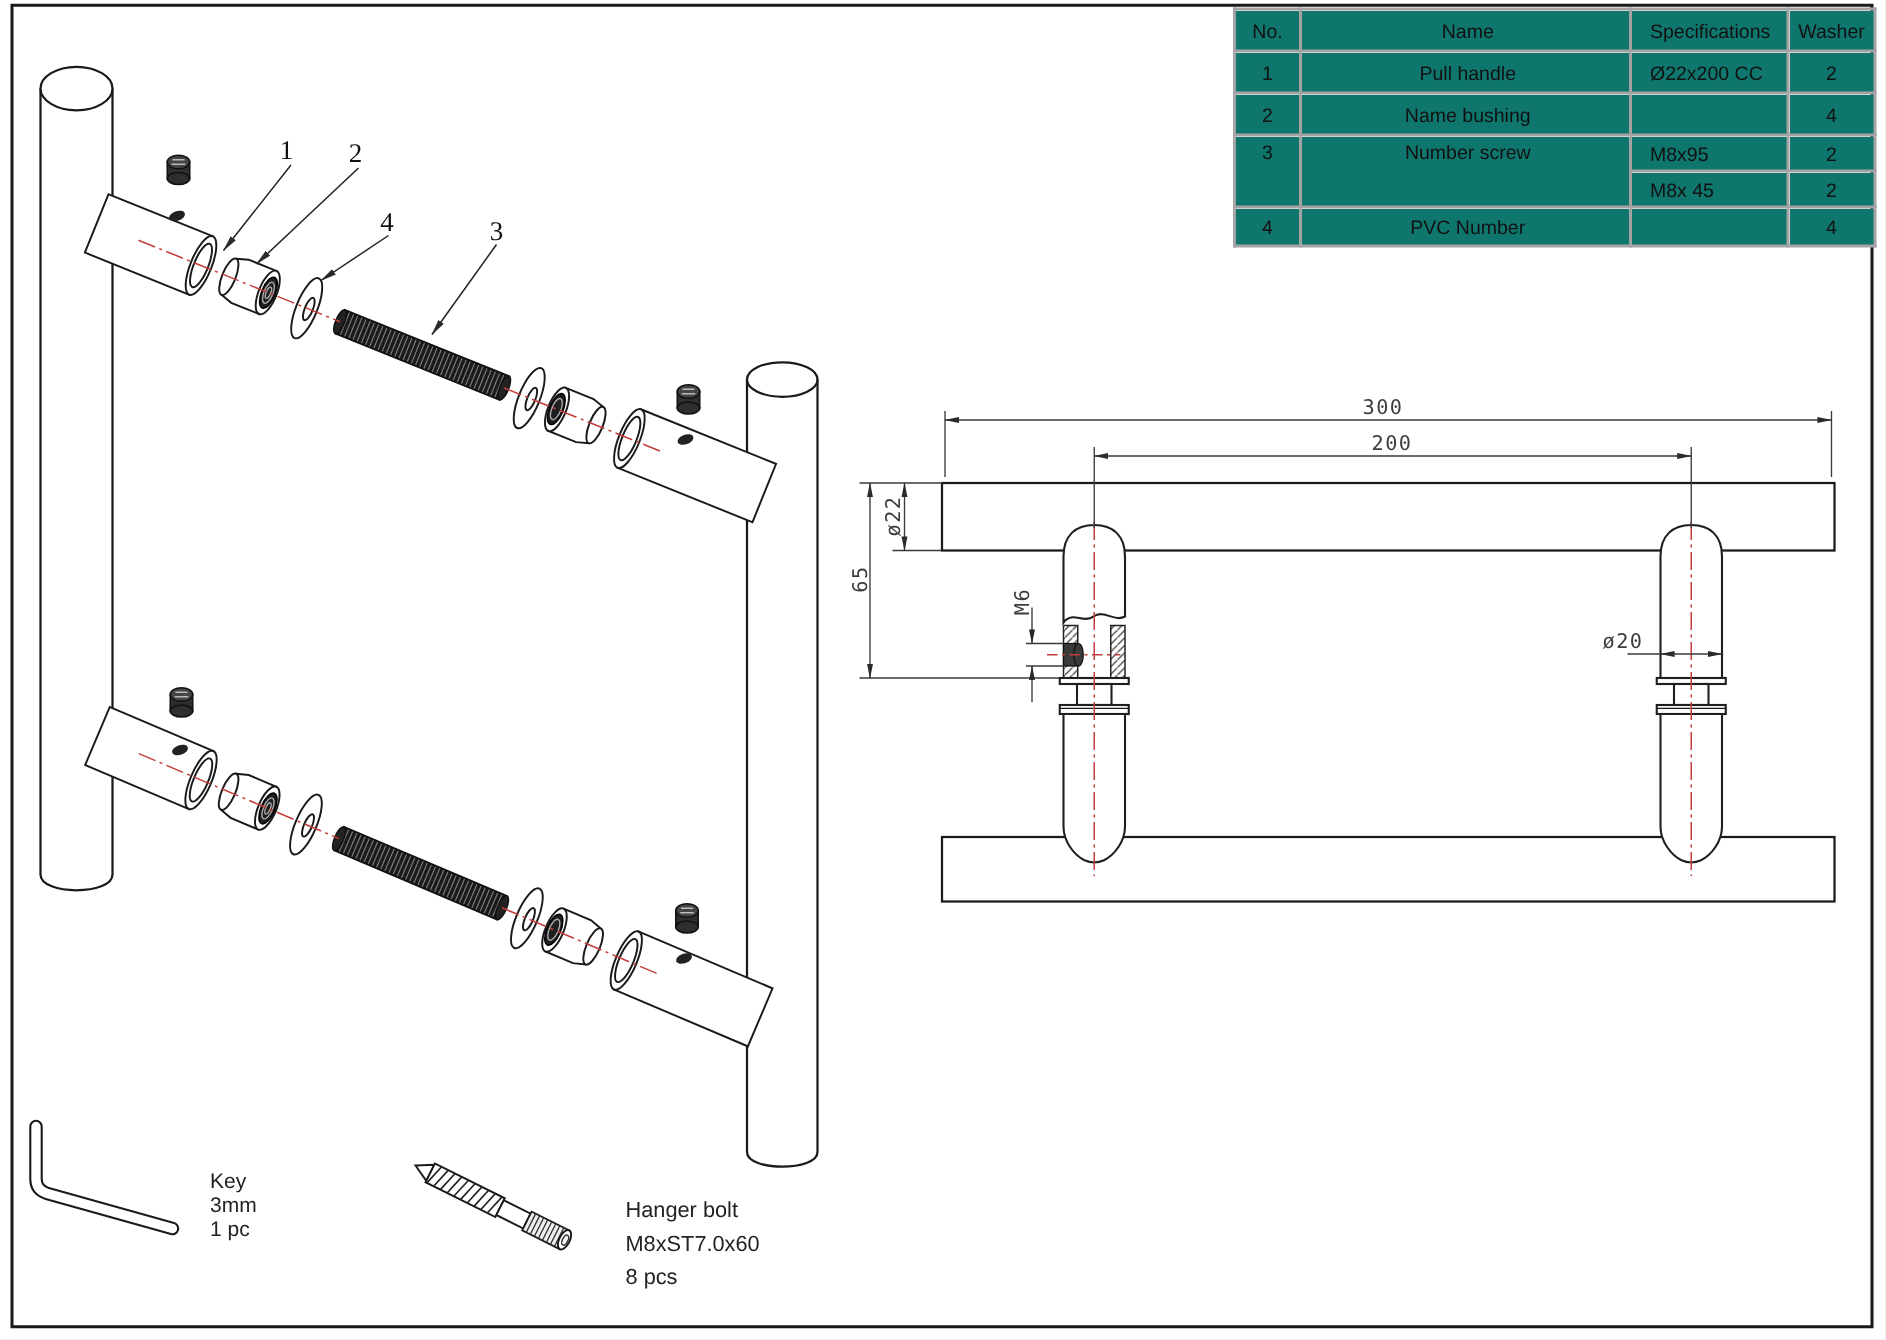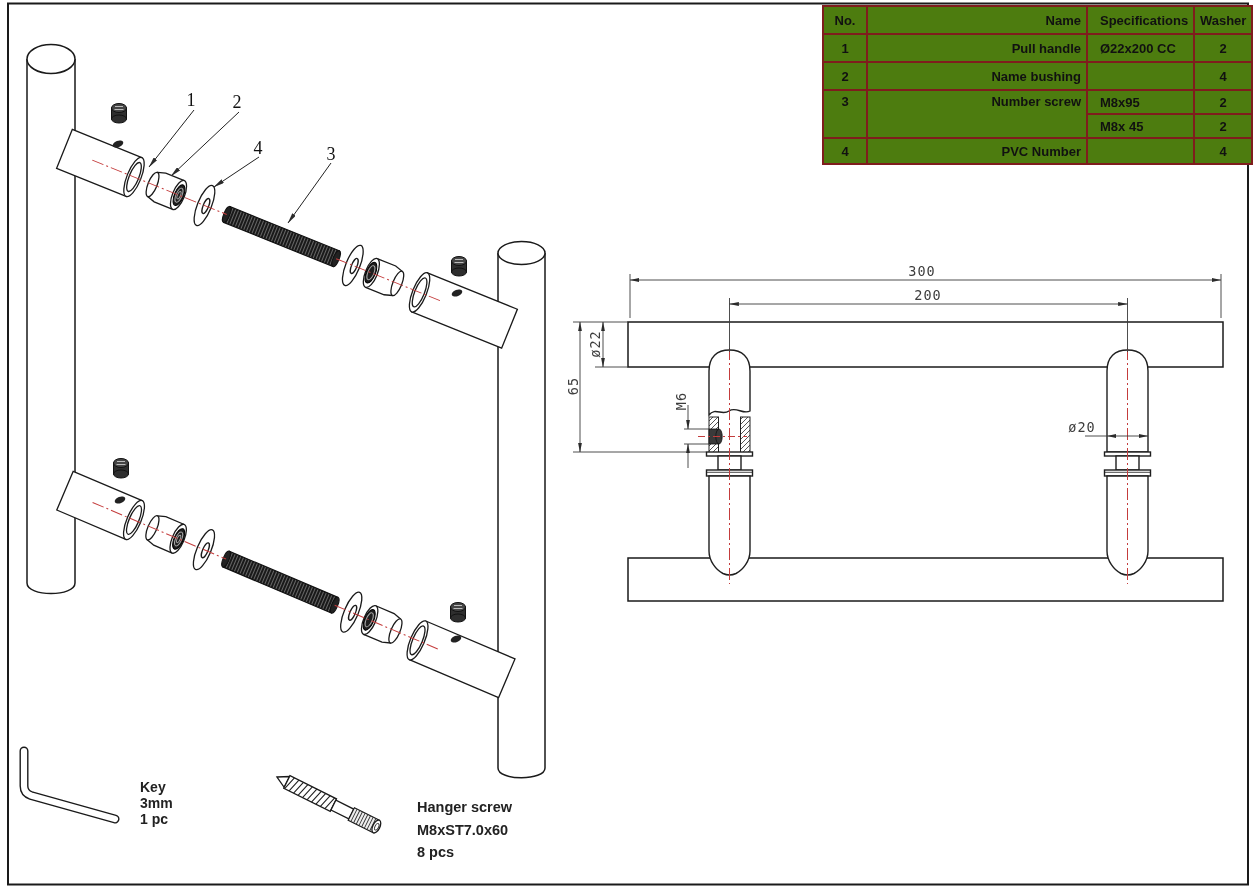--- a/index.html
+++ b/index.html
@@ -16,29 +16,29 @@
   .red {stroke:#c43c3c;stroke-width:1px;fill:none;stroke-dasharray:12 3 2 3;}
   .red2{stroke:#c43c3c;stroke-width:1px;fill:none;stroke-dasharray:7 3 2 3;}
   .ldr {stroke:#222;stroke-width:1px;fill:none;}
   .dtxt{font-family:"DejaVu Sans Mono",monospace;font-size:13.5px;fill:#3d3d3d;
         text-anchor:middle;letter-spacing:1px;}
   .plabel{font-family:"Liberation Serif",serif;font-size:18px;fill:#111;text-anchor:middle;}
 
   
   #parts-table{position:absolute;left:822px;top:5px;border-collapse:collapse;
                font-size:13px;color:#111;table-layout:fixed;}
-  #parts-table th,#parts-table td{border:2px solid #7f1d1d;background:#4d7c0f;
-               padding:0 5px;font-weight:bold;overflow:hidden;white-space:nowrap;}
+  #parts-table th,#parts-table td{border:2px solid #a3a3a3;background:#0f766e;
+               padding:0 5px;font-weight:normal;overflow:hidden;white-space:nowrap;}
   #parts-table .c{text-align:center;padding:0 2px;}
-  #parts-table .l{text-align:right;padding-left:8px;margin-left:20px;}
+  #parts-table .l{text-align:center;padding-left:8px;margin-left:20px;}
   #parts-table .sp{text-align:left;padding-left:12px;}
   #parts-table .top{vertical-align:top;padding-top:3px;}
 
   
-  .note{position:absolute;color:#222;font-weight:bold;}
+  .note{position:absolute;color:#222;}
   #key-note{left:140px;top:779px;font-size:14px;line-height:16px;}
   #bolt-note{left:417px;top:796px;font-size:14.5px;line-height:22.5px;}
 </style>
 </head>
 <body>
 
 <div id="stage">
 
 <svg id="drawing" width="1257" height="893" viewBox="0 0 1257 893">
   <defs>
@@ -256,18 +256,18 @@
   </tr>
 </tbody>
     </table>
 
 <div id="key-note" class="note">
   <div>Key</div>
   <div>3mm</div>
   <div>1 pc</div>
 </div>
 <div id="bolt-note" class="note">
-  <div>Hanger screw</div>
+  <div>Hanger bolt</div>
   <div>M8xST7.0x60</div>
   <div>8 pcs</div>
 </div>
 
 </div>
 
 </body></html>

